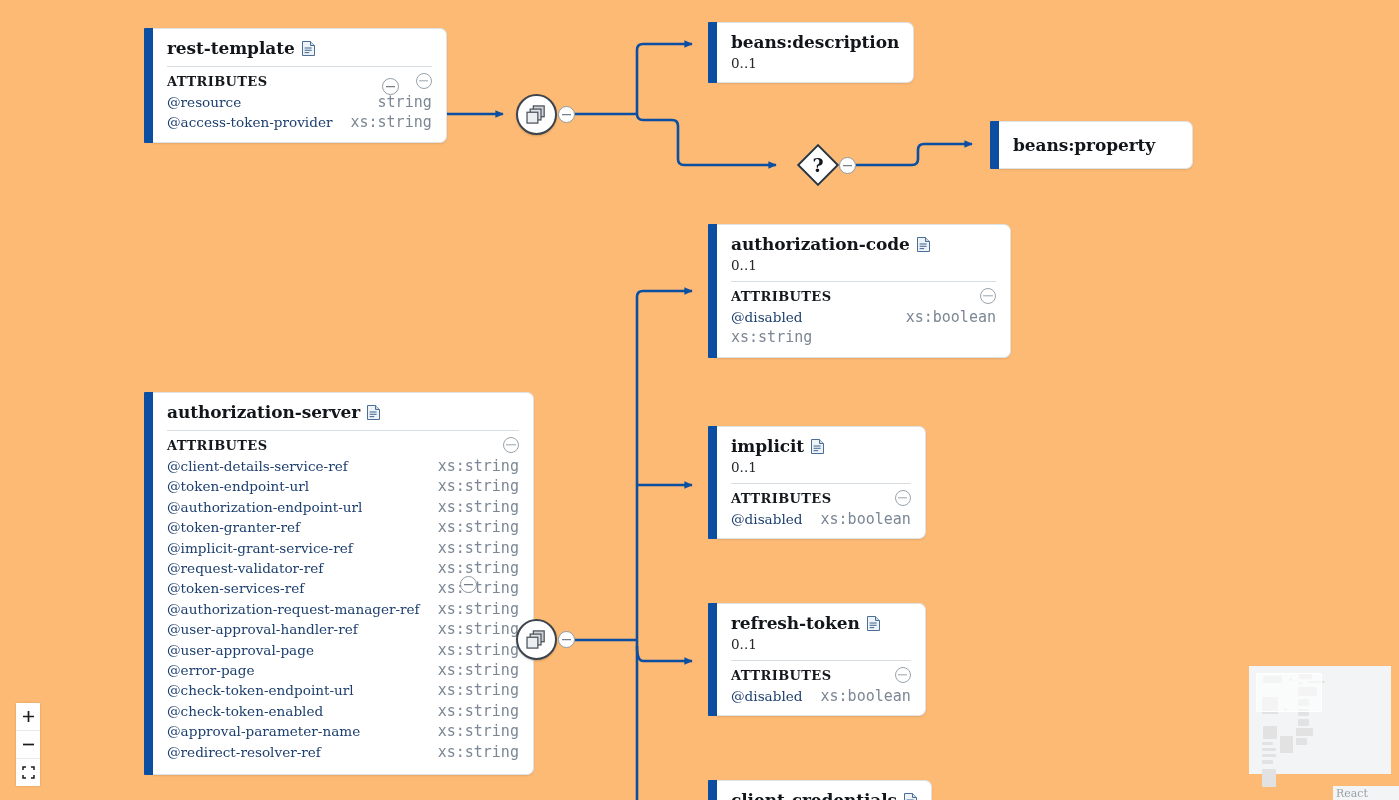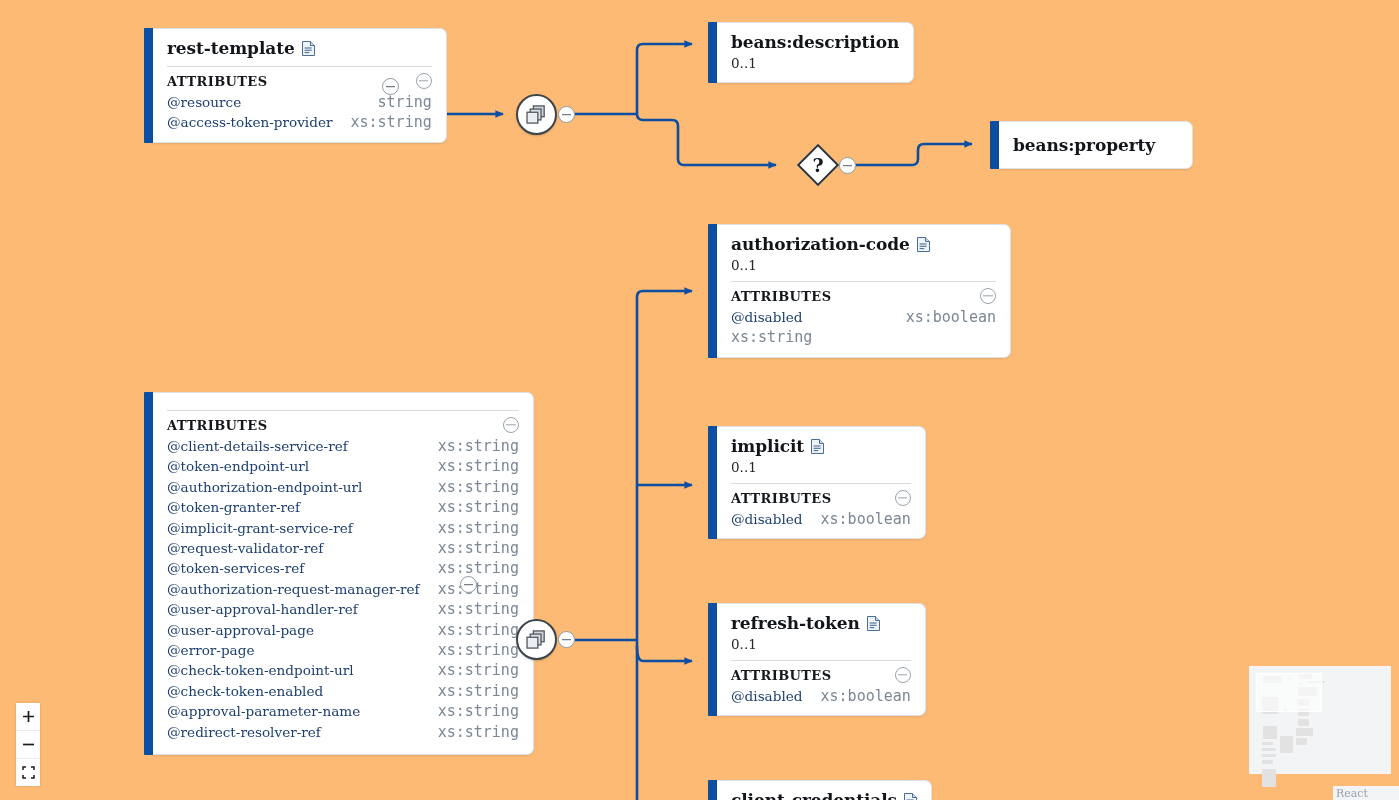--- a/index.html
+++ b/index.html
@@ -348,20 +348,34 @@
       </div>
       <div class="attr-row">
         <span class="attr-type">xs:string</span>
       </div>
     </div>
   </div>
 
   <div class="node" style="left:144px; top:392px; width:325px;">
     <div class="accent"></div>
     <div class="body" style="padding:9px 14px 12px 14px;">
+      <div class="title-row">
+        <span class="title">authorization-server</span>
+        <span class="doc-icon">
+          <svg width="13" height="15" viewBox="0 0 13 15">
+            <path d="M0.5,0.5 h8 l4,4 v10 h-12 z" fill="#eef3f8" stroke="#4a6e96" stroke-width="1"></path>
+            <path d="M8.5,0.5 v4 h4" fill="#cfdbe8" stroke="#4a6e96" stroke-width="1"></path>
+            <g stroke="#4a6e96" stroke-width="1.1">
+              <path d="M2.6,7 h7"></path>
+                <path d="M2.6,9.3 h7"></path>
+                <path d="M2.6,11.6 h4.6"></path>
+            </g>
+          </svg>
+        </span>
+      </div>
       <div class="sep"></div>
       <div class="attr-head">
         <span>ATTRIBUTES</span>
         <span class="minus-circle"></span>
       </div>
       <div id="as-attrs">
           <div class="attr-row">
             <span class="attr-name">@client-details-service-ref</span>
             <span class="attr-type">xs:string</span>
           </div>

